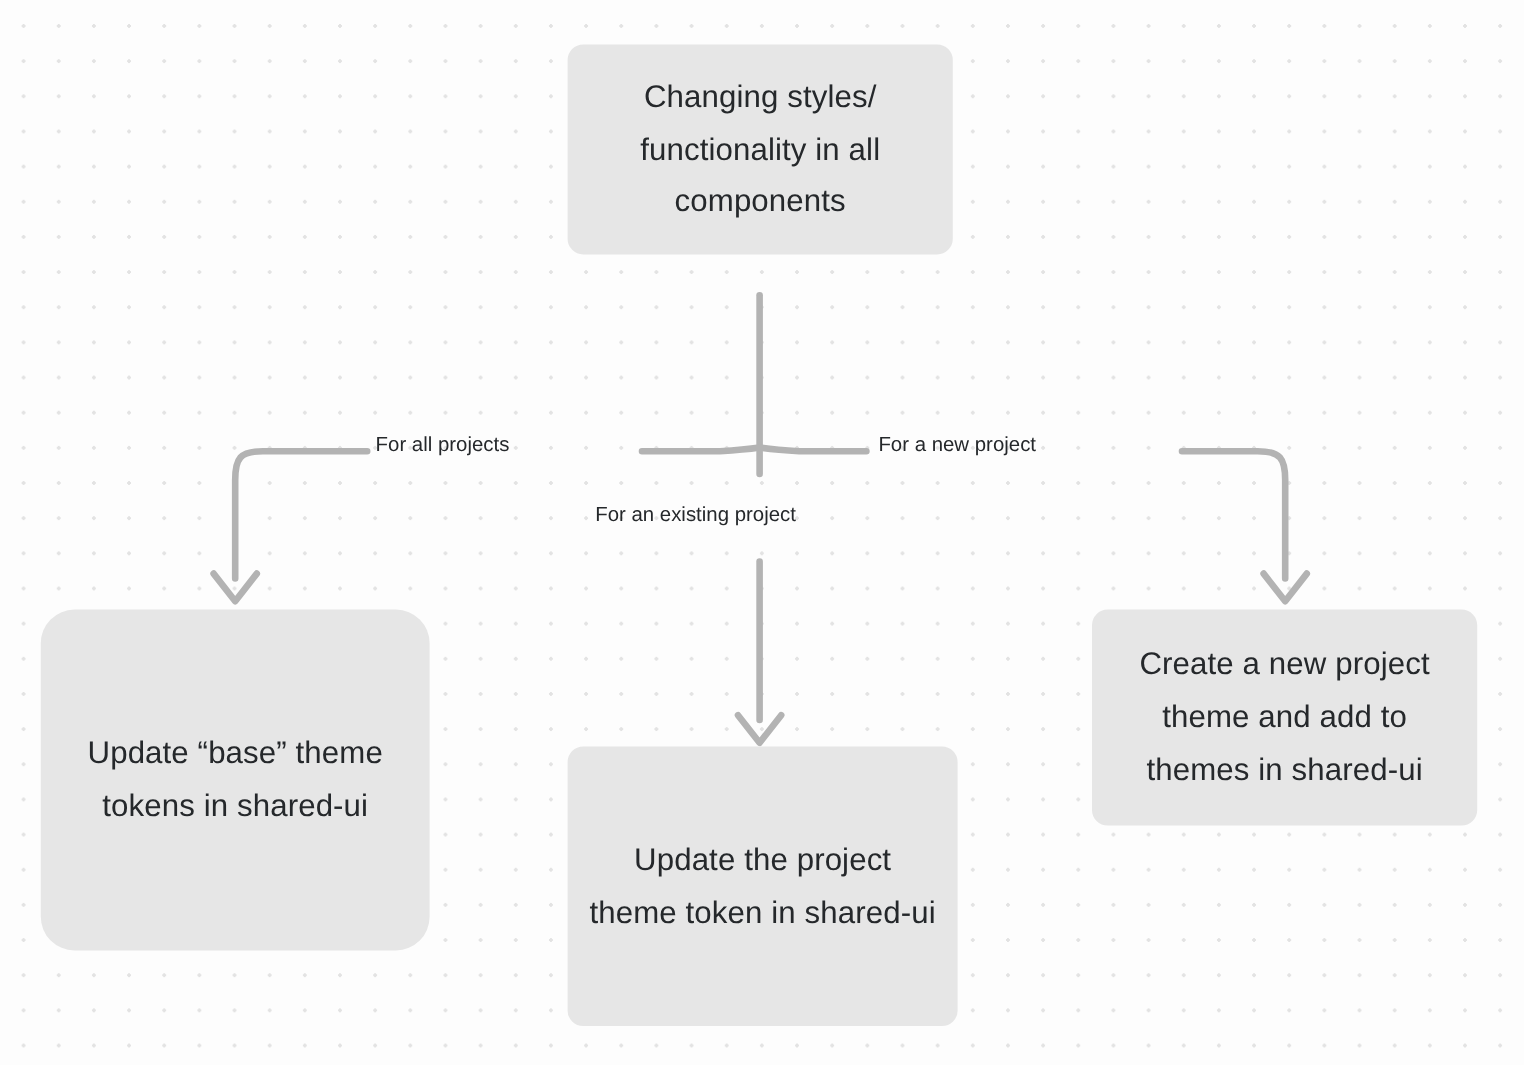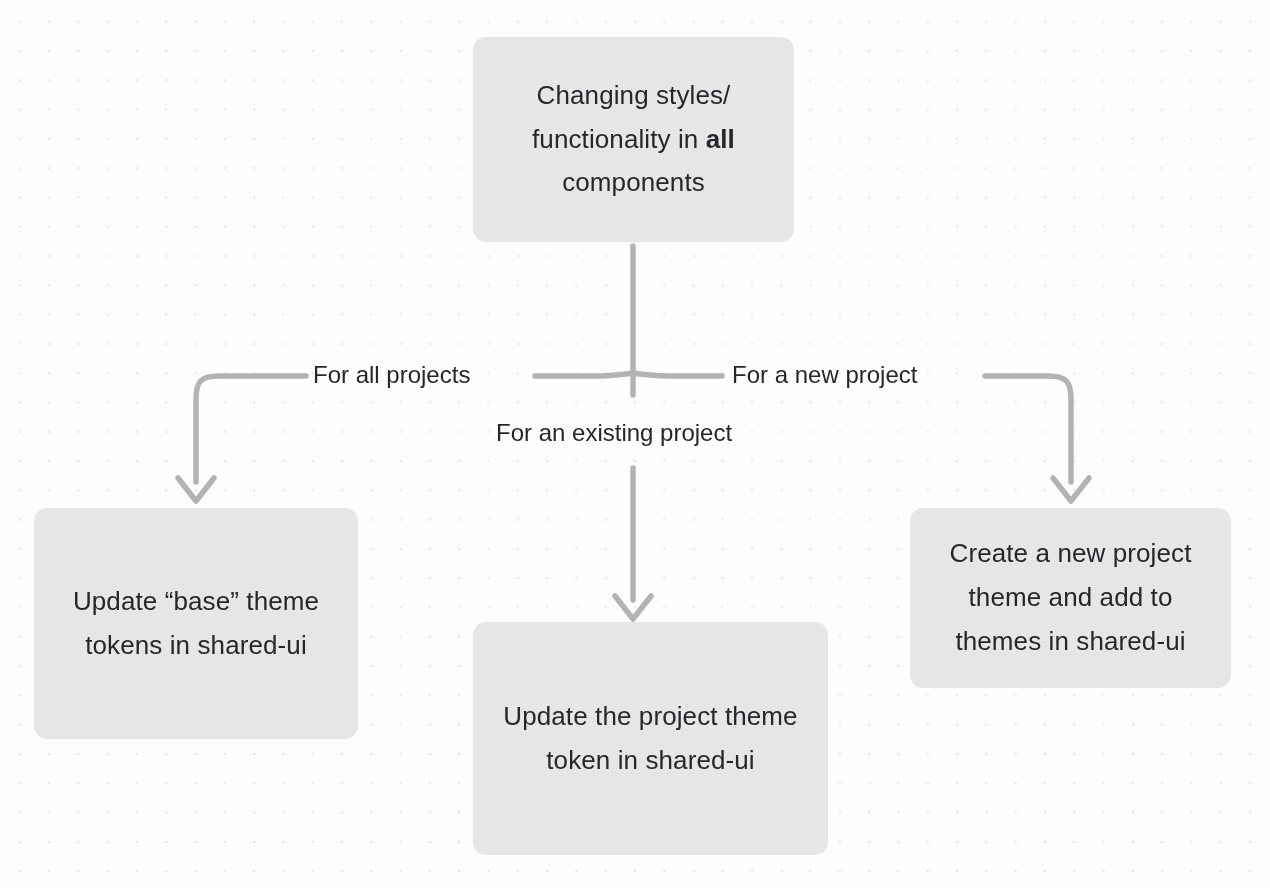--- a/index.html
+++ b/index.html
@@ -36,31 +36,31 @@
     justify-content: center;
     text-align: center;
     color: #25282b;
     font-size: 26px;
     line-height: 1.68;
     letter-spacing: 0.1px;
     padding: 6px 18px;
     font-weight: 400;
   }
   .node-text { display: block; }
-  .node b { font-weight: 700; }
+  .node b { font-weight: 400; }
 
-  #node-root  { left: 473px; top: 37px;  width: 321px; height: 205px; }
-  #node-base  { left: 34px;  top: 508px; width: 324px; height: 231px; }
-  #node-proj  { left: 473px; top: 622px; width: 355px; height: 233px; }
+  #node-root  { left: 473px; top: 37px;  width: 321px; height: 175px; }
+  #node-base  { left: 34px;  top: 508px; width: 324px; height: 284px; border-radius: 28px; }
+  #node-proj  { left: 473px; top: 622px; width: 325px; height: 233px; }
   #node-new   { left: 910px; top: 508px; width: 321px; height: 180px; }
 
   .edge-label {
     position: absolute;
     color: #25282b;
-    font-size: 24px;
+    font-size: 17px;
     line-height: 1.2;
     white-space: nowrap;
     background: transparent;
   }
   #label-all      { left: 313px; top: 361px; }
   #label-new      { left: 732px; top: 361px; }
   #label-existing { left: 496px; top: 419px; }
 </style>
 </head>
 <body>

